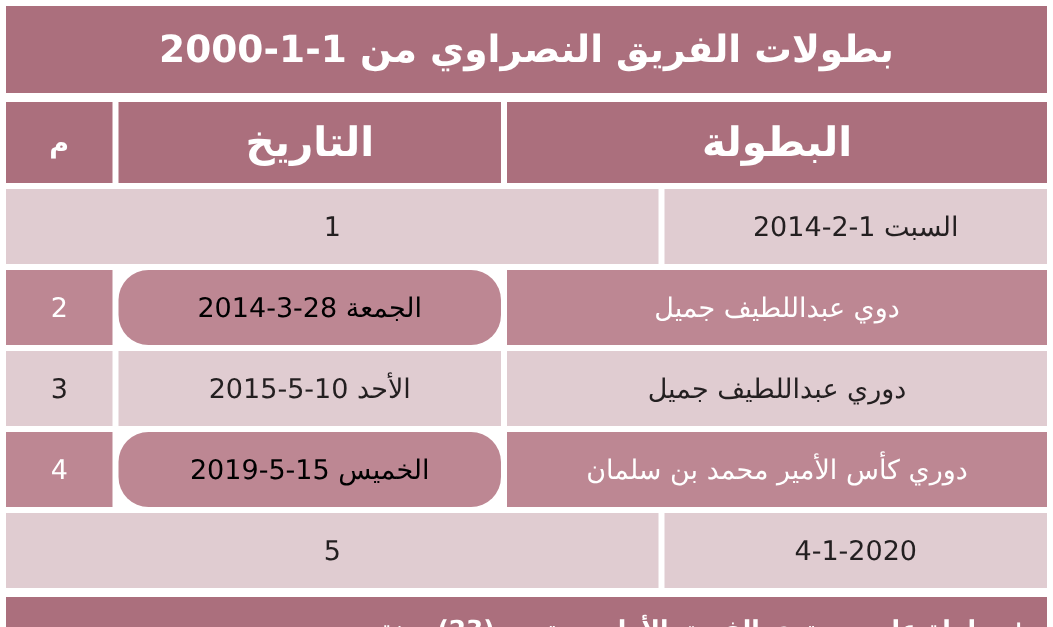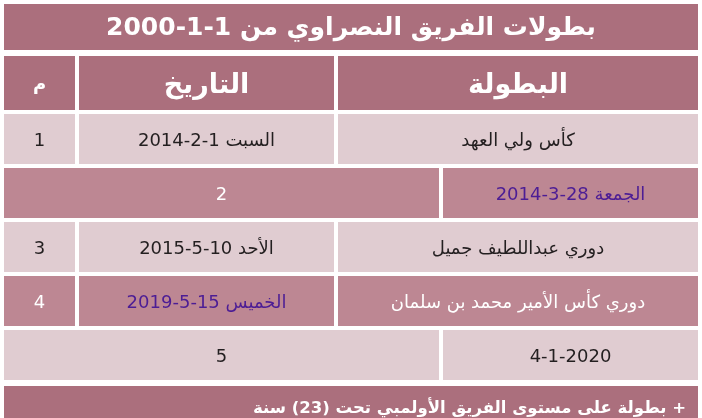--- a/index.html
+++ b/index.html
@@ -19,21 +19,21 @@
     position: relative;
     width: 702px;
     height: 418px;
     box-sizing: border-box;
     padding: 4px 4px 0 4px;
     background: #ffffff;
   }
 
   
   .title-band {
-    height: 46px;
+    height: 58px;
     background: #ab6f7d;
     display: flex;
     align-items: center;
     justify-content: center;
     text-align: left;
     padding: 0 10px;
     box-sizing: border-box;
   }
   .title-text {
     color: #ffffff;
@@ -81,21 +81,21 @@
   .header-row .cell {
     background: #ab6f7d;
     color: #ffffff;
     font-weight: bold;
     font-size: 27px;
   }
 
   
   .row.light .cell { background: #e0ccd1; color: #231f20; }
   .row.dark  .cell { background: #bd8793; color: #ffffff; }
-  .row.dark  .cell.col-date { color: #4c1d95; }
+  .row.dark  .cell.col-date { color: #000000; border-radius: 20px; }
 
   .cell.col-num { font-size: 18px; }
 
   
   .footer-band {
     margin-top: 6px;
     height: 43px;
     background: #ab6f7d;
     display: flex;
     align-items: center;
@@ -122,26 +122,26 @@
 
   <div class="table">
 
     <div class="row header-row">
       <div class="cell col-name">البطولة</div>
       <div class="cell col-date">التاريخ</div>
       <div class="cell col-num">م</div>
     </div>
 
     <div class="row light">
-      <div class="cell col-name">كأس ولي العهد</div>
       <div class="cell col-date">السبت 1-2-2014</div>
       <div class="cell col-num">1</div>
     </div>
 
     <div class="row dark">
+      <div class="cell col-name">دوي عبداللطيف جميل</div>
       <div class="cell col-date">الجمعة 28-3-2014</div>
       <div class="cell col-num">2</div>
     </div>
 
     <div class="row light">
       <div class="cell col-name">دوري عبداللطيف جميل</div>
       <div class="cell col-date">الأحد 10-5-2015</div>
       <div class="cell col-num">3</div>
     </div>
 

